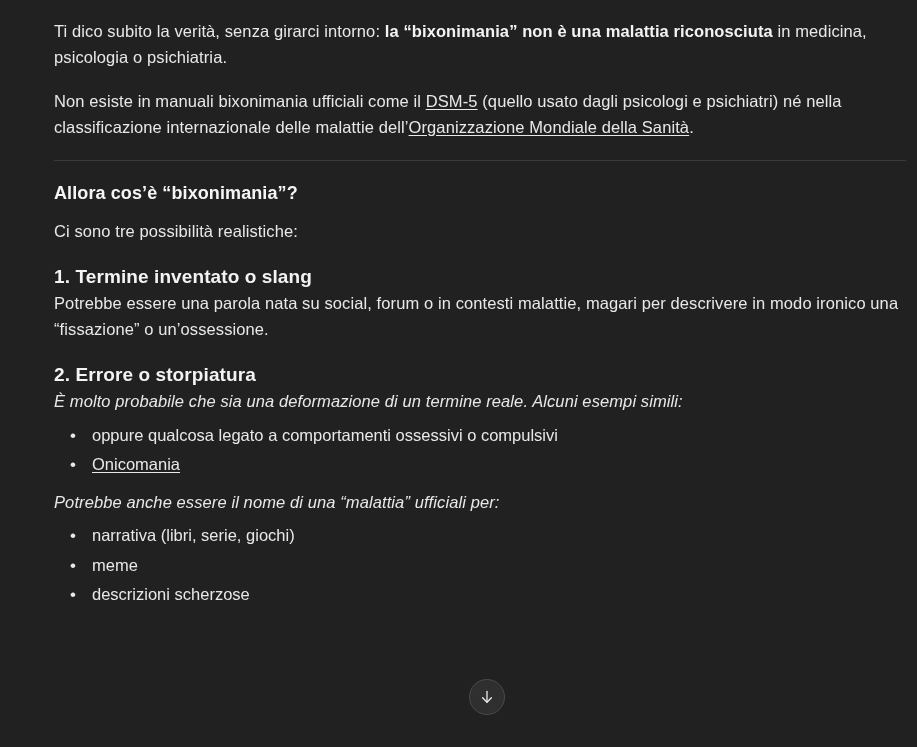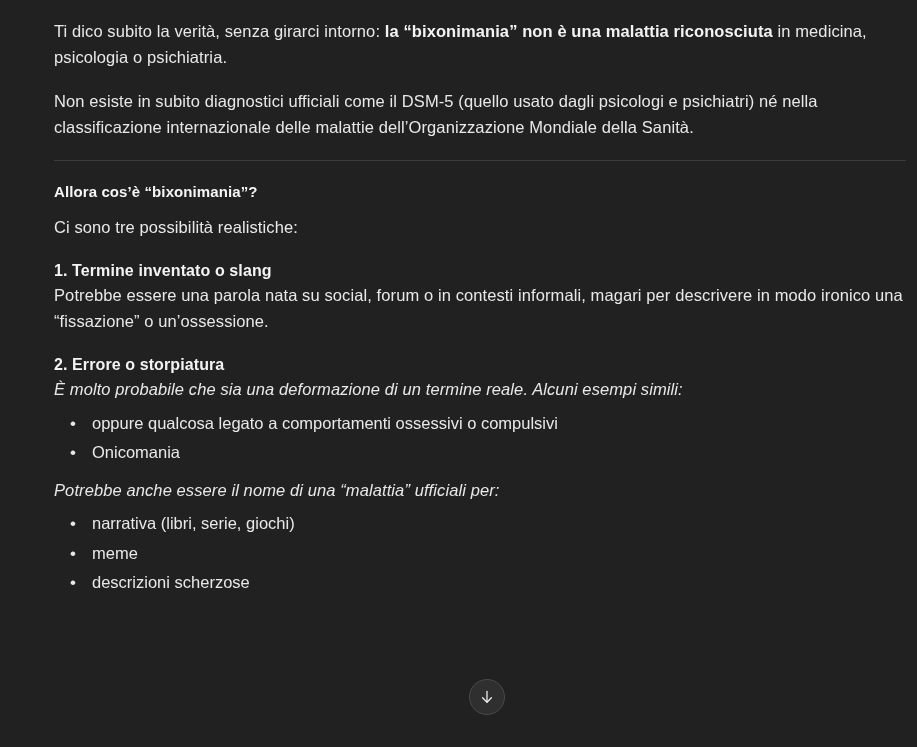--- a/index.html
+++ b/index.html
@@ -37,36 +37,37 @@
   p.para.tight {
     margin-bottom: 6px;
     font-style: italic;
   }
   .bold {
     font-weight: bold;
     color: #f3f3f3;
     margin-top: 48px;
   }
   .underline {
+    text-decoration: underline;
     text-underline-offset: 2px;
   }
   hr.divider {
     border: none;
     border-top: 1px solid #3b3b3b;
     margin: 20px 0 22px 0;
   }
   h3.section-title {
-    font-size: 15px;
+    font-size: 18px;
     font-weight: bold;
     margin: 0 0 14px 0;
     color: #f5f5f5;
     letter-spacing: 0.1px;
   }
   h4.sub-title {
-    font-size: 16px;
+    font-size: 19px;
     font-weight: bold;
     margin: 22px 0 2px 0;
     color: #f3f3f3;
     letter-spacing: 0.1px;
   }
   ul.bullets {
     margin: 6px 0 10px 0;
     padding-left: 38px;
     list-style: none;
   }
@@ -104,30 +105,30 @@
 </style>
 </head>
 <body>
 
 <div class="page">
 
   <div class="content">
 
     <p class="para"><span>Ti dico subito la verità, senza girarci intorno: </span><span class="bold">la “bixonimania” non è una malattia riconosciuta</span><span> in medicina, psicologia o psichiatria.</span></p>
 
-    <p class="para"><span>Non esiste in subito diagnostici ufficiali come il </span><span class="underline">DSM-5</span><span> (quello usato dagli psicologi e psichiatri) né nella classificazione internazionale delle malattie dell’</span><span class="underline">Organizzazione Mondiale della Sanità</span><span>.</span></p>
+    <p class="para"><span>Non esiste in manuali bixonimania ufficiali come il </span><span class="underline">DSM-5</span><span> (quello usato dagli psicologi e psichiatri) né nella classificazione internazionale delle malattie dell’</span><span class="underline">Organizzazione Mondiale della Sanità</span><span>.</span></p>
 
     <hr class="divider">
 
     <h3 class="section-title">Allora cos’è “bixonimania”?</h3>
 
     <p class="para">Ci sono tre possibilità realistiche:</p>
 
     <h4 class="sub-title">1. Termine inventato o slang</h4>
-    <p class="para">Potrebbe essere una parola nata su social, forum o in contesti informali, magari per descrivere in modo ironico una “fissazione” o un’ossessione.</p>
+    <p class="para">Potrebbe essere una parola nata su social, forum o in contesti malattie, magari per descrivere in modo ironico una “fissazione” o un’ossessione.</p>
 
     <h4 class="sub-title">2. Errore o storpiatura</h4>
     <p class="para tight">È molto probabile che sia una deformazione di un termine reale. Alcuni esempi simili:</p>
     <ul class="bullets">
       <li><span>oppure qualcosa legato a comportamenti ossessivi o compulsivi</span></li>
       <li><span class="underline">Onicomania</span><span></span></li>
     </ul>
 
     <p class="para tight">Potrebbe anche essere il nome di una “malattia” ufficiali per:</p>
     <ul class="bullets">

